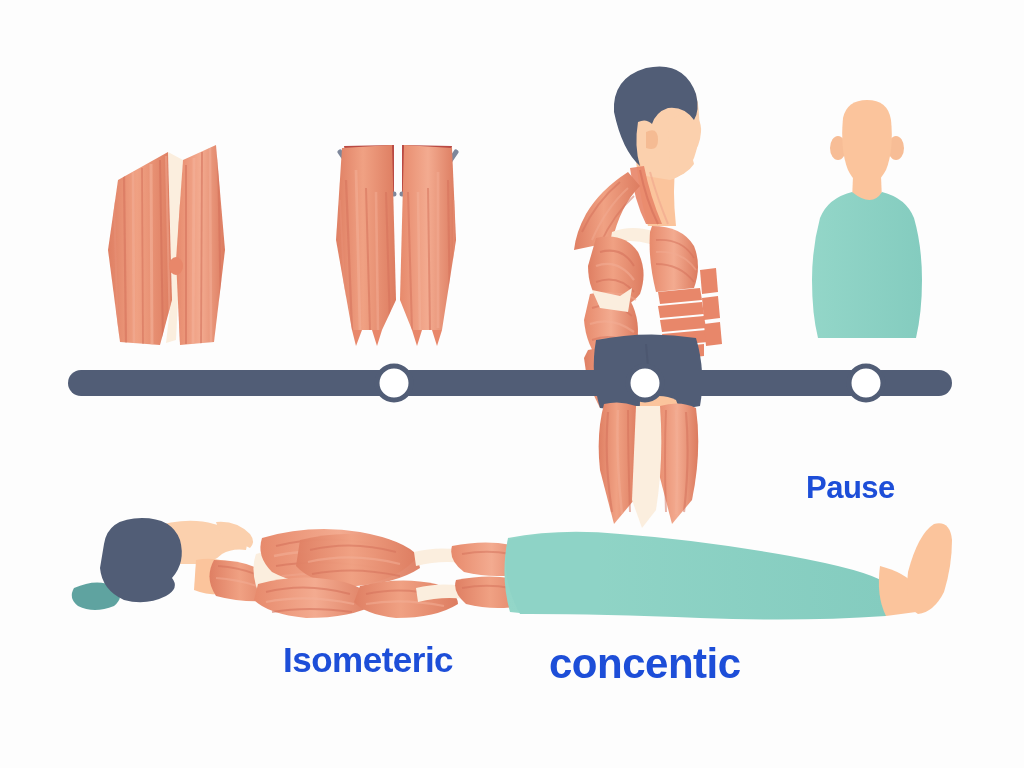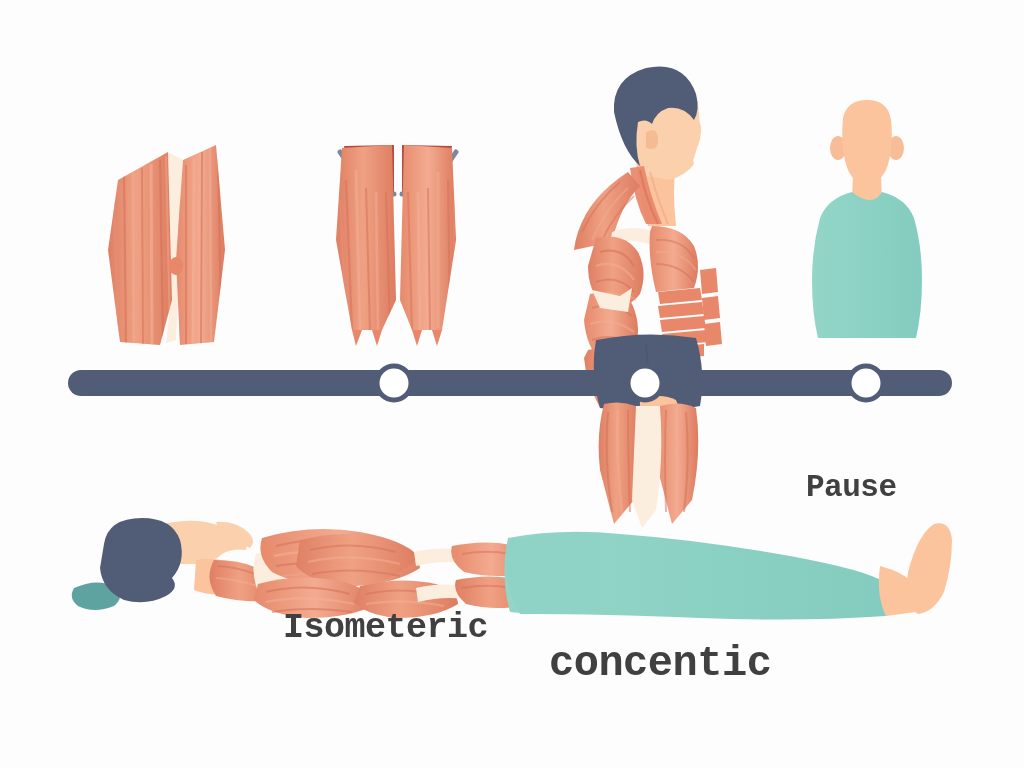--- a/index.html
+++ b/index.html
@@ -6,27 +6,27 @@
   body{
     width:1024px;height:768px;overflow:hidden;
     background:#fdfdfd;
     font-family:"Liberation Sans", sans-serif;
     position:relative;
   }
   #stage{position:absolute;left:0;top:0;width:1024px;height:768px;}
   #stage svg{display:block;width:1024px;height:768px;}
   .label{
     position:absolute;
-    color:#404040;
+    color:#1d4ed8;
     font-weight:bold;
-    font-family:Liberation Mono, monospace;
+    font-family:Liberation Sans, sans-serif;
     white-space:nowrap;
     letter-spacing:-0.5px;
   }
-  #label-isometric{left:283px;top:608px;font-size:35px;}
+  #label-isometric{left:283px;top:640px;font-size:35px;}
   #label-concentric{left:549px;top:640px;font-size:42px;}
   #label-pause{left:806px;top:470px;font-size:31px;}
 </style>
 </head>
 <body style="background: rgb(253, 253, 253);">
 
 <div id="stage">
 <svg viewBox="0 0 1024 768" xmlns="http://www.w3.org/2000/svg">
   <defs>
     <linearGradient id="musc1" x1="0" y1="0" x2="1" y2="0">

